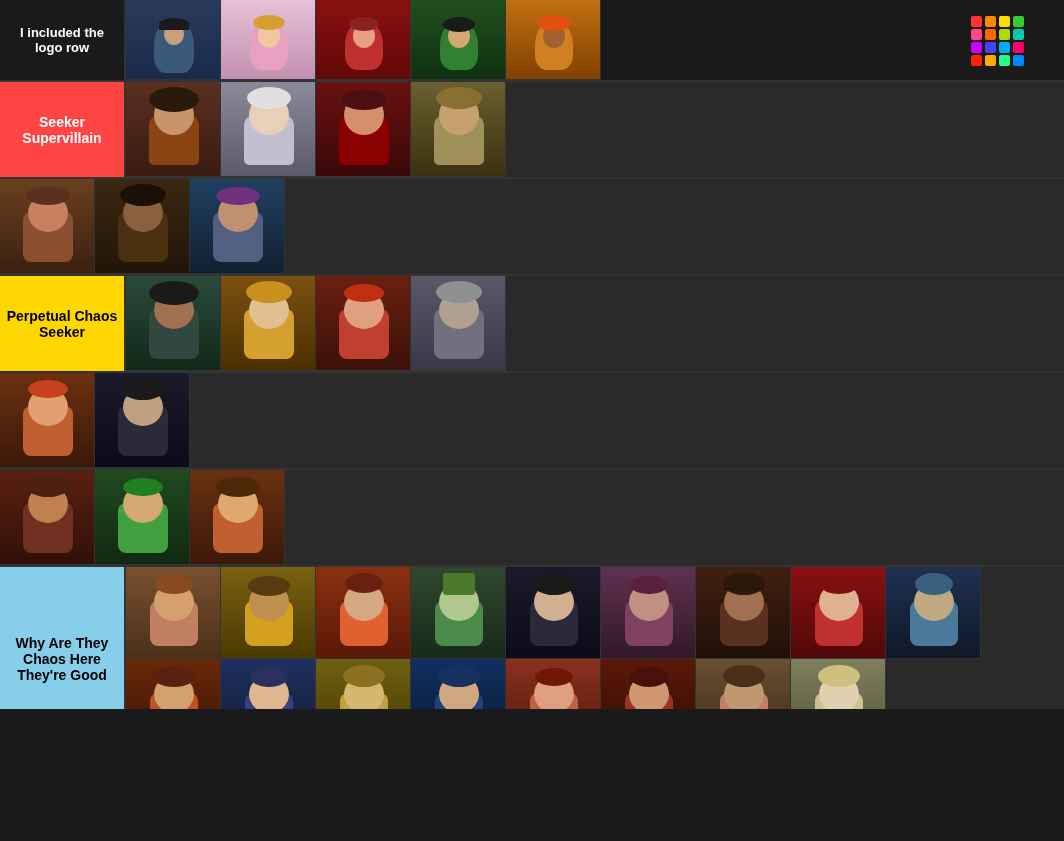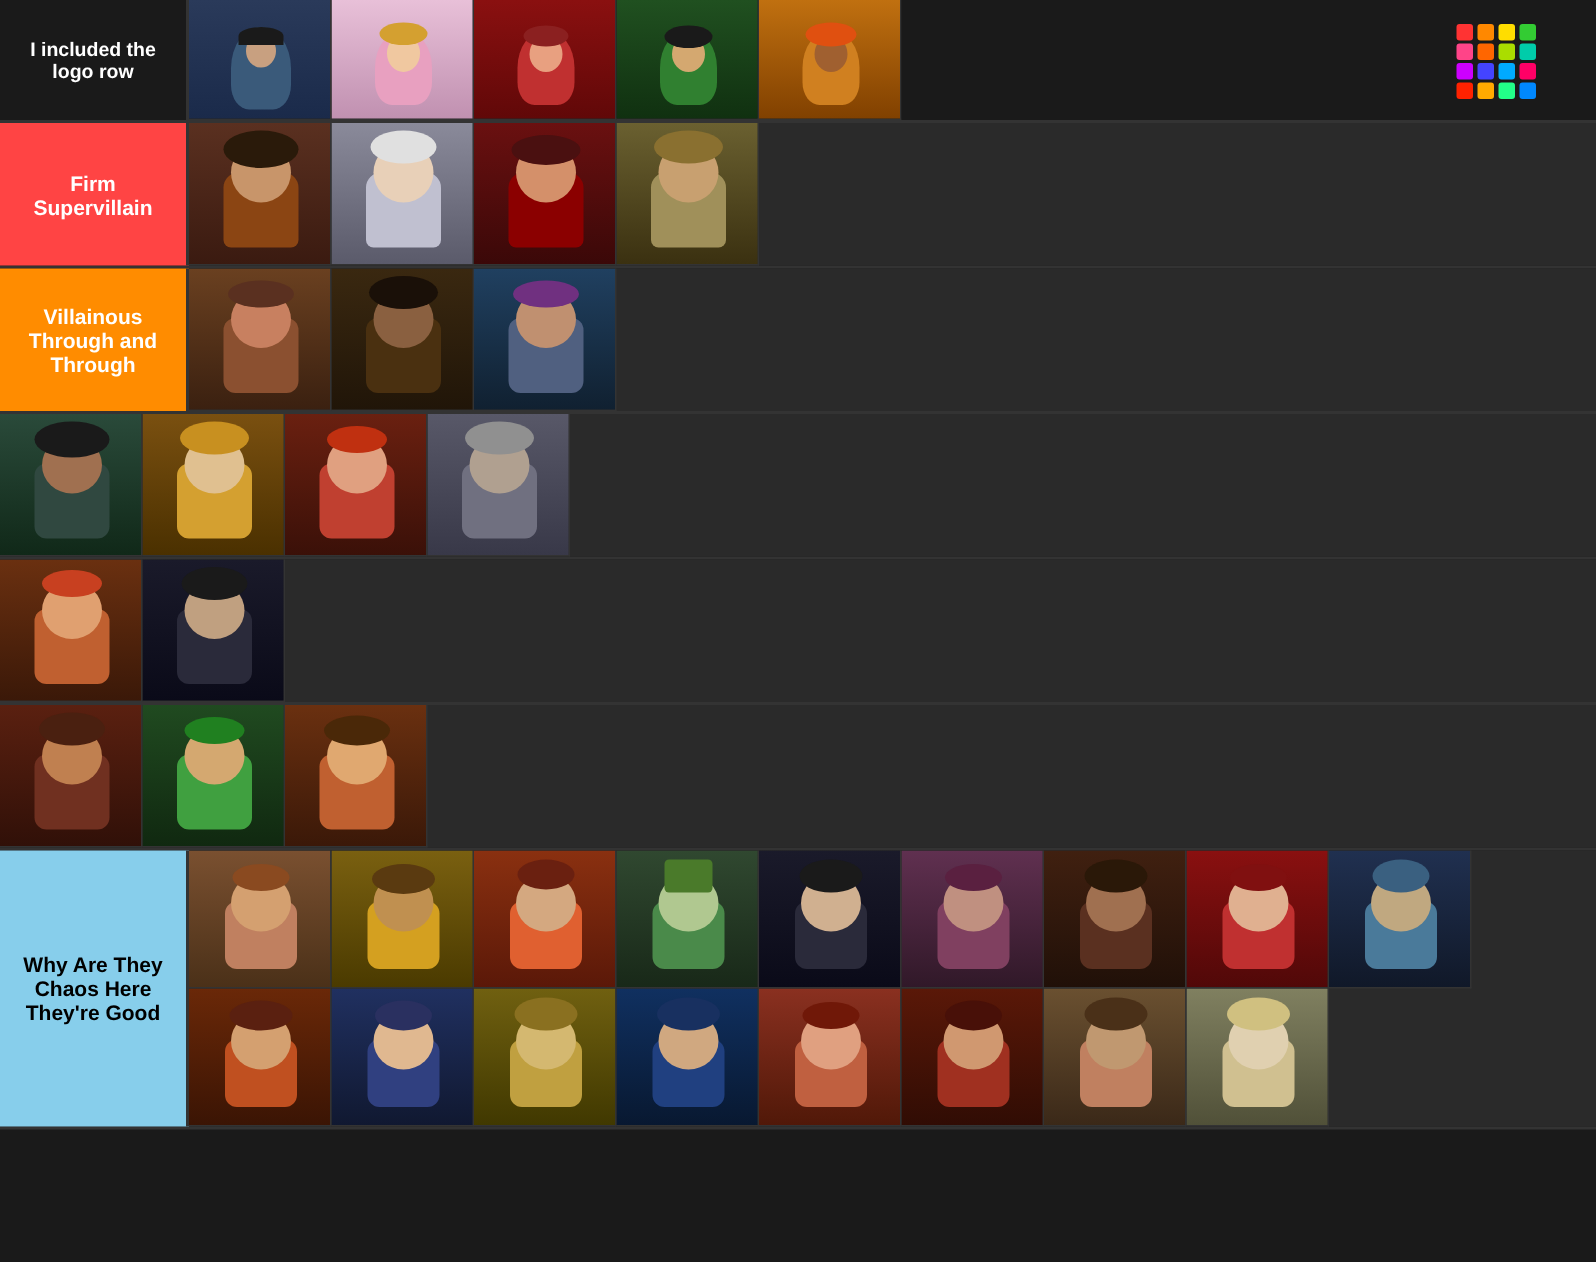--- a/index.html
+++ b/index.html
@@ -67,21 +67,21 @@
       display: flex;
       align-items: center;
       justify-content: flex-end;
       padding-right: 30px;
     }
 
   </style>
 </head>
 <body>
 
-<div style="width:1064px; height:841px; background:#1a1a1a; overflow:hidden;">
+<div style="width:1064px; height:709px; background:#1a1a1a; overflow:hidden;">
 
   <div class="tier-row row-header" style="min-height:80px; border-bottom:2px solid #333;">
     <div class="tier-label label-header" style="font-size:13px; color:white; background:#1a1a1a; border-right:2px solid #333; min-width:126px; width:126px; display:flex; align-items:center; justify-content:center; text-align:center; padding:6px; font-weight:bold;">
       <span>I included the logo row</span>
     </div>
 
     <div style="display:flex; flex-wrap:nowrap; background:#1a1a1a;">
 
       <div class="char-cell" style="width:95px; height:80px; border-right:1px solid #333; overflow:hidden;">
         <div style="width:95px; height:80px; background:linear-gradient(180deg, #2a3a5a 0%, #1a2a4a 100%); display:flex; align-items:center; justify-content:center;">
@@ -148,21 +148,21 @@
           <div style="width:11px;height:11px;background:#ffaa00;border-radius:2px;"></div>
           <div style="width:11px;height:11px;background:#22ff88;border-radius:2px;"></div>
           <div style="width:11px;height:11px;background:#0088ff;border-radius:2px;"></div>
         </div>
       </div>
     </div>
   </div>
 
   <div class="tier-row" style="min-height:95px; border-bottom:2px solid #333; display:flex;">
     <div class="tier-label label-red" style="min-width:126px;width:126px;display:flex;align-items:center;justify-content:center;text-align:center;padding:6px;font-weight:bold;font-size:14px;background:#ff4444;color:white;border-right:2px solid #333;">
-      <span>Firm Supervillain</span>
+      <span>Seeker Supervillain</span>
     </div>
     <div style="display:flex; flex-wrap:wrap; background:#2a2a2a; flex:1;">
 
       <div class="char-cell" style="width:95px;height:95px;border-right:1px solid #333;overflow:hidden;">
         <div style="width:95px;height:95px;background:linear-gradient(180deg,#5a3020,#3a1a10);display:flex;align-items:center;justify-content:center;">
           <div style="position:relative;width:50px;height:70px;">
             <div style="position:absolute;bottom:0;width:50px;height:50px;background:#8B4513;border-radius:10px 10px 5px 5px;"></div>
             <div style="position:absolute;top:0;left:5px;width:40px;height:40px;background:#c8956a;border-radius:50%;"></div>
             <div style="position:absolute;top:-8px;left:0;width:50px;height:25px;background:#2a1a0a;border-radius:50%;"></div>
           </div>
@@ -195,23 +195,20 @@
             <div style="position:absolute;bottom:0;width:50px;height:50px;background:#a0905a;border-radius:10px 10px 5px 5px;"></div>
             <div style="position:absolute;top:0;left:5px;width:40px;height:40px;background:#c8a070;border-radius:50%;"></div>
             <div style="position:absolute;top:-8px;left:2px;width:46px;height:22px;background:#8a7030;border-radius:50%;"></div>
           </div>
         </div>
       </div>
     </div>
   </div>
 
   <div class="tier-row" style="min-height:95px; border-bottom:2px solid #333; display:flex;">
-    <div class="tier-label" style="min-width:126px;width:126px;display:flex;align-items:center;justify-content:center;text-align:center;padding:6px;font-weight:bold;font-size:14px;background:#ff8c00;color:white;border-right:2px solid #333;">
-      <span>Villainous Through and Through</span>
-    </div>
     <div style="display:flex; flex-wrap:wrap; background:#2a2a2a; flex:1;">
       <div class="char-cell" style="width:95px;height:95px;border-right:1px solid #333;overflow:hidden;">
         <div style="width:95px;height:95px;background:linear-gradient(180deg,#6a4020,#3a2010);display:flex;align-items:center;justify-content:center;">
           <div style="position:relative;width:50px;height:70px;">
             <div style="position:absolute;bottom:0;width:50px;height:50px;background:#8B5030;border-radius:8px;"></div>
             <div style="position:absolute;top:2px;left:5px;width:40px;height:38px;background:#c88060;border-radius:50%;"></div>
             <div style="position:absolute;top:-5px;left:3px;width:44px;height:18px;background:#5a3020;border-radius:50%;"></div>
           </div>
         </div>
       </div>
@@ -230,20 +227,23 @@
             <div style="position:absolute;bottom:0;width:50px;height:50px;background:#506080;border-radius:8px;"></div>
             <div style="position:absolute;top:2px;left:5px;width:40px;height:38px;background:#c09070;border-radius:50%;"></div>
             <div style="position:absolute;top:-5px;left:3px;width:44px;height:18px;background:#703080;border-radius:50%;"></div>
           </div>
         </div>
       </div>
     </div>
   </div>
 
   <div class="tier-row" style="min-height:95px; border-bottom:2px solid #333; display:flex;">
+    <div class="tier-label" style="min-width:126px;width:126px;display:flex;align-items:center;justify-content:center;text-align:center;padding:6px;font-weight:bold;font-size:14px;background:#ffd700;color:black;border-right:2px solid #333;">
+      <span>Perpetual Chaos Seeker</span>
+    </div>
     <div style="display:flex; flex-wrap:wrap; background:#2a2a2a; flex:1;">
       <div class="char-cell" style="width:95px;height:95px;border-right:1px solid #333;overflow:hidden;">
         <div style="width:95px;height:95px;background:linear-gradient(180deg,#2a4a3a,#102818);display:flex;align-items:center;justify-content:center;">
           <div style="position:relative;width:50px;height:70px;">
             <div style="position:absolute;bottom:0;width:50px;height:50px;background:#304840;border-radius:8px;"></div>
             <div style="position:absolute;top:2px;left:5px;width:40px;height:38px;background:#a07050;border-radius:50%;"></div>
             <div style="position:absolute;top:-8px;left:0;width:50px;height:24px;background:#1a1a1a;border-radius:50%;"></div>
           </div>
         </div>
       </div>

